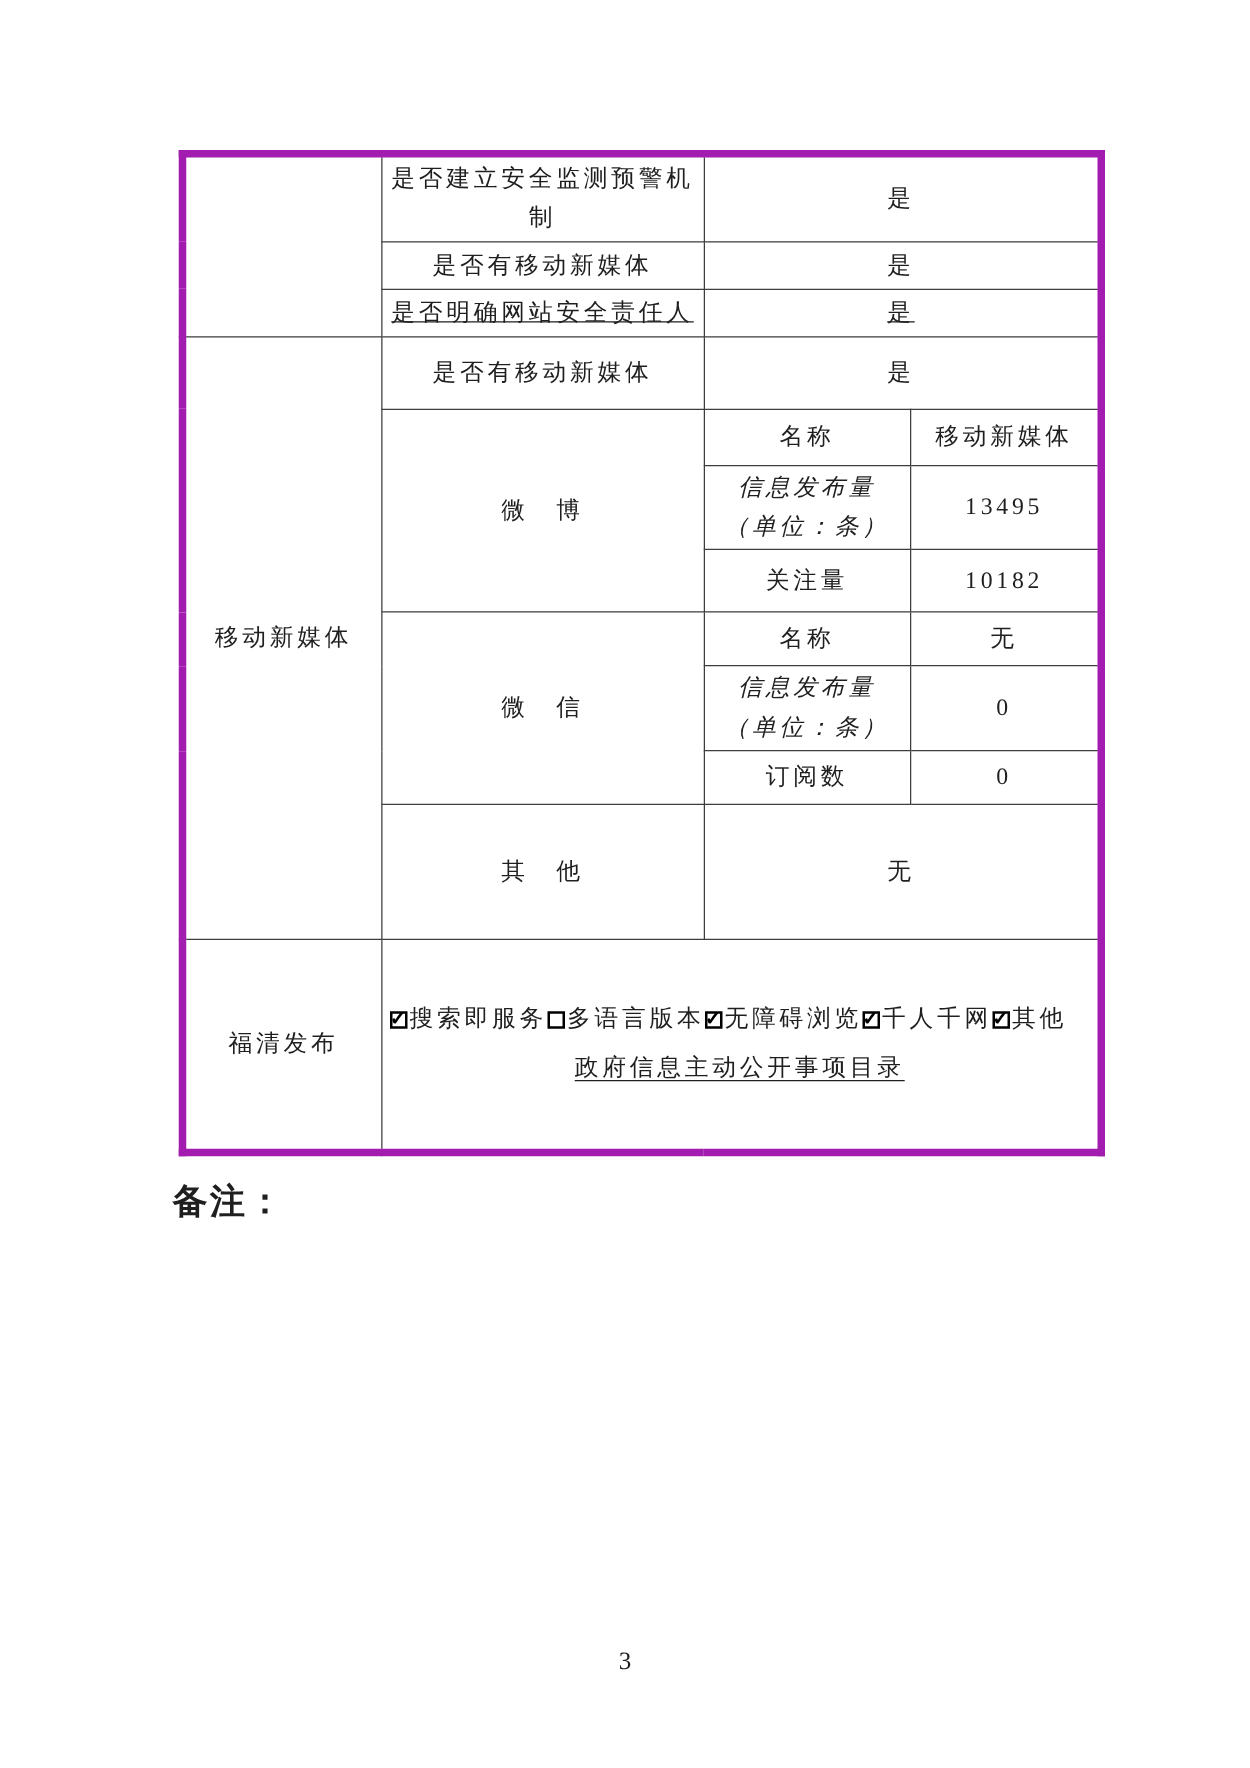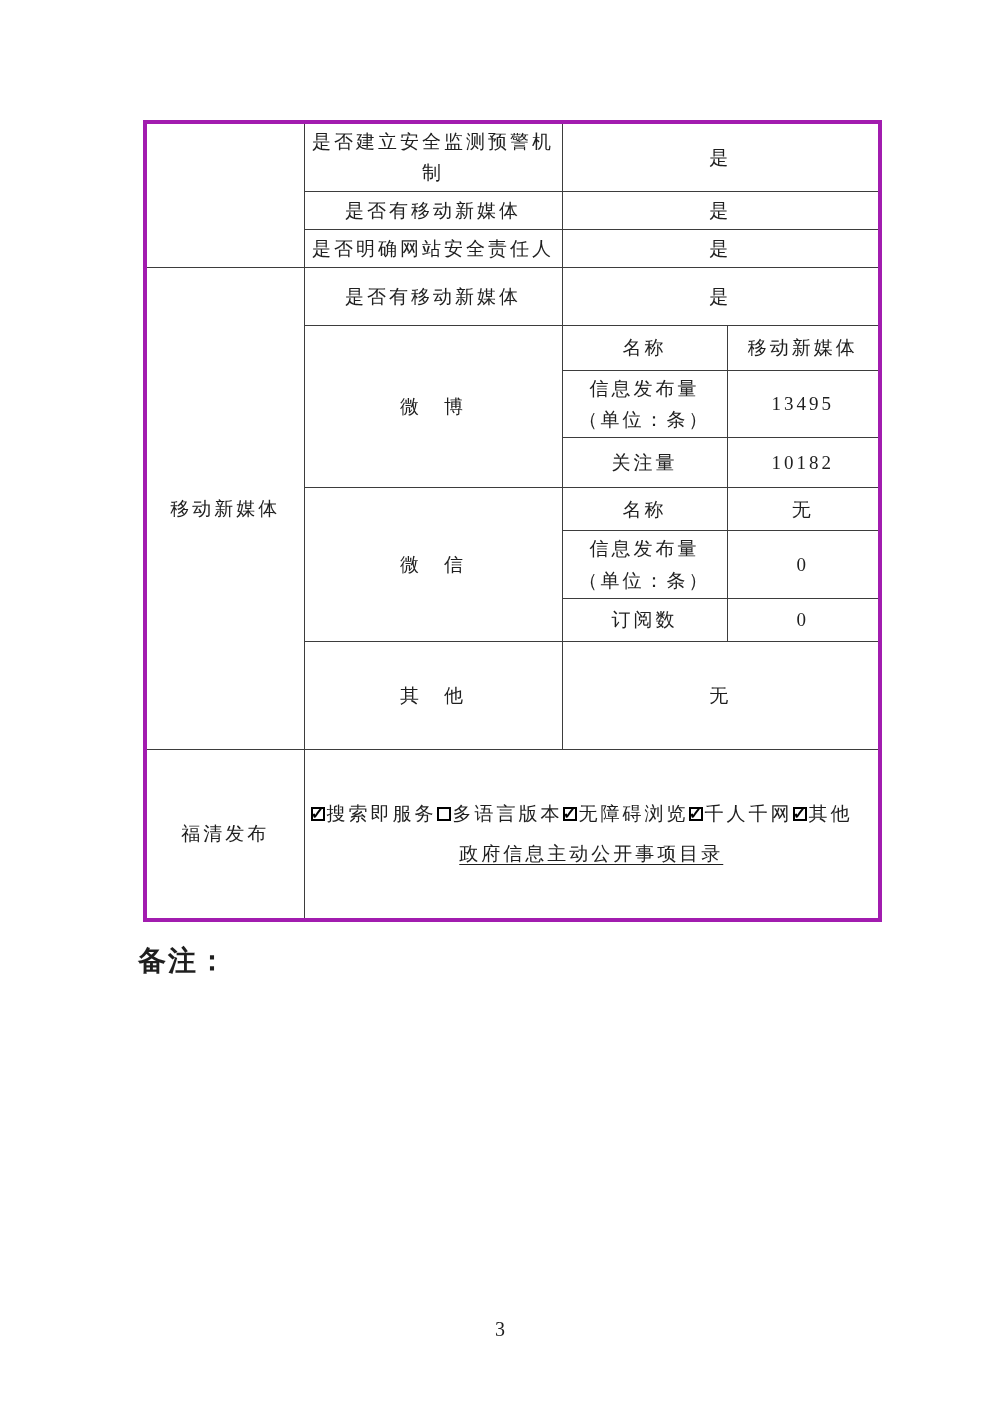--- a/index.html
+++ b/index.html
@@ -15,47 +15,47 @@
     background: #ffffff;
     overflow: hidden;
   }
   table.report {
     position: absolute;
     left: 143px;
     top: 120px;
     width: 735px;
     border-collapse: collapse;
     table-layout: fixed;
-    border: 4px solid #a21caf;
+    border: 6px solid #a21caf;
   }
   table.report td {
     border: 1.5px solid #3d3d3d;
     text-align: center;
     vertical-align: middle;
     font-size: 19px;
     letter-spacing: 3px;
     line-height: 1.65;
     padding: 2px 6px;
     overflow: hidden;
   }
   
   tr.r1  { height: 64px; }
   tr.r2  { height: 38px; }
-  tr.r3  { height: 38px; }
+  tr.r3  { height: 38px; text-decoration: underline; }
   tr.r4  { height: 58px; }
   tr.r5  { height: 45px; }
   tr.r6  { height: 65px; }
   tr.r7  { height: 50px; }
   tr.r8  { height: 43px; }
   tr.r9  { height: 63px; }
   tr.r10 { height: 43px; }
   tr.r11 { height: 108px; }
   tr.r12 { height: 170px; }
 
-  td.multiline { white-space: pre-line; }
+  td.multiline { white-space: pre-line; font-style: italic; }
   td.num { letter-spacing: 1px; margin-left: 24px; }
 
   td.innovation-cell {
     text-align: left;
     padding-left: 40px;
     letter-spacing: 2px;
   }
   .cb-line {
     display: flex;
     align-items: center;

